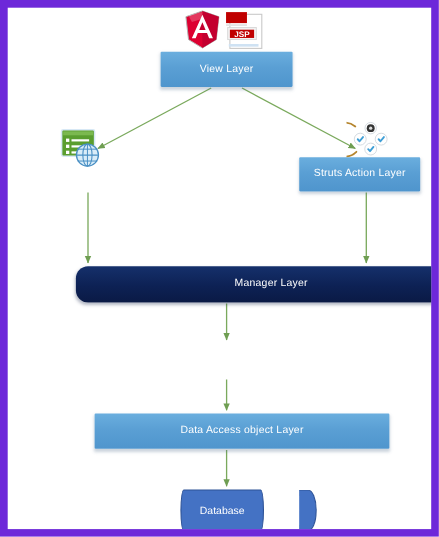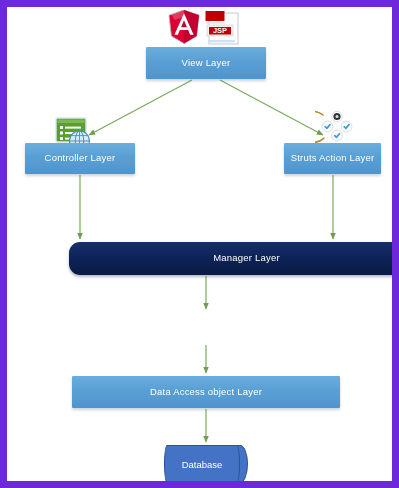--- a/index.html
+++ b/index.html
@@ -43,30 +43,30 @@
   }
   .node-navy {
     background: linear-gradient(to bottom, #15306b 0%, #0d2154 55%, #0a1a45 100%);
     border-radius: 11px;
     box-shadow: 0 2px 3px rgba(40,55,90,0.35);
     font-size: 9.5px;
     margin-left: 40px;
   }
   #view-layer  { left: 139px; top: 40px;  width: 120px; height: 32px; }
   #controller-layer { left: 18px; top: 136px; width: 110px; height: 31px; }
-  #struts-layer { left: 277px; top: 136px; width: 97px; height: 31px; justify-content: center; }
+  #struts-layer { left: 265px; top: 136px; width: 110px; height: 31px; justify-content: center; }
   #manager-layer { left: 22px; top: 235px; width: 355px; height: 33px; }
   #service-layer { left: 65px; top: 305px; width: 268px; height: 32px; }
-  #dao-layer { left: 65px; top: 369px; width: 268px; height: 32px; }
+  #dao-layer { left: 79px; top: 369px; width: 268px; height: 32px; }
 
   
   #database-node {
     position: absolute;
     left: 157px; top: 438px;
-    width: 84px; height: 38px;
+    width: 84px; height: 38px; padding-left: 40px;
   }
   #database-node .cyl-body {
     position: absolute;
     left: 0; top: 0;
     width: 76px; height: 38px;
     background: #4472c4;
     border: 1px solid #2d5296;
     border-radius: 3px / 50%;
     box-sizing: border-box;
   }
@@ -192,23 +192,20 @@
     <circle cx="31.5" cy="19.5" r="5.4" fill="#ffffff" stroke="#cfd6dd" stroke-width="0.8"></circle>
     <path d="M29.2 19.6 L30.9 21.4 L34 17.6" stroke="#3f9fd6" stroke-width="1.7" fill="none" stroke-linecap="round" stroke-linejoin="round"></path>
     <circle cx="22" cy="28.5" r="5.4" fill="#ffffff" stroke="#cfd6dd" stroke-width="0.8"></circle>
     <path d="M19.7 28.6 L21.4 30.4 L24.5 26.6" stroke="#3f9fd6" stroke-width="1.7" fill="none" stroke-linecap="round" stroke-linejoin="round"></path>
   </svg>
 
   <div class="node node-blue" id="view-layer">
     <span>View Layer</span>
   </div>
 
-  <div class="node node-blue" id="controller-layer">
-    <span>Controller Layer</span>
-  </div>
 
   <div class="node node-blue" id="struts-layer">
     <span>Struts Action Layer</span>
   </div>
 
   <div class="node node-navy" id="manager-layer">
     <span>Manager Layer</span>
   </div>
 
 

